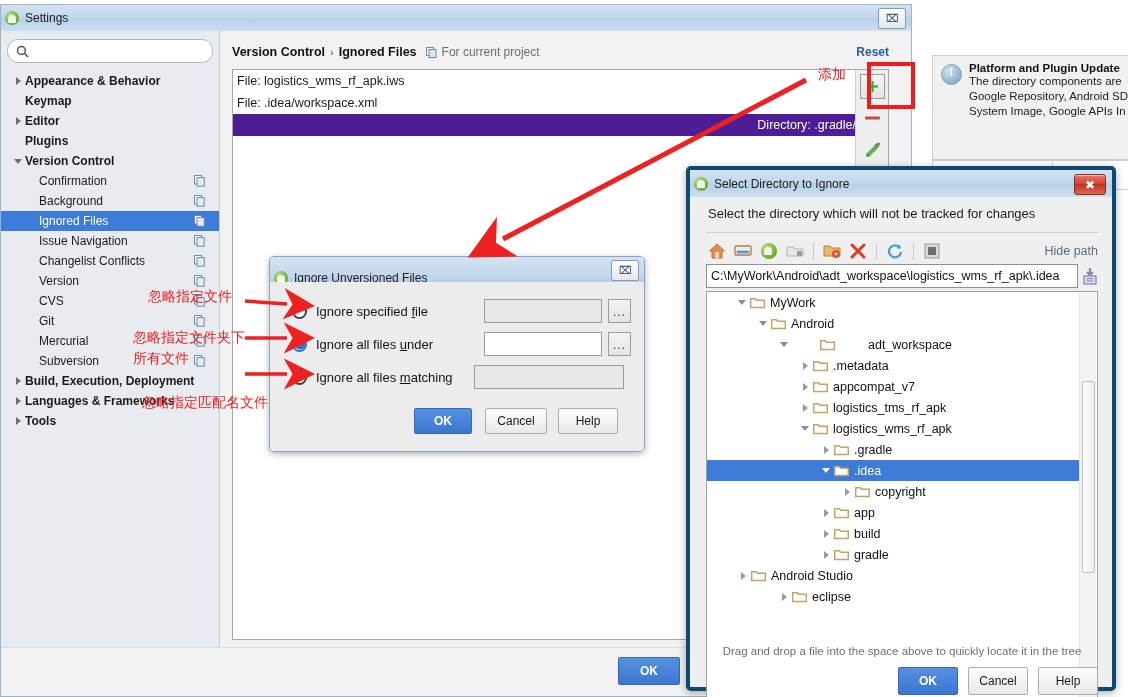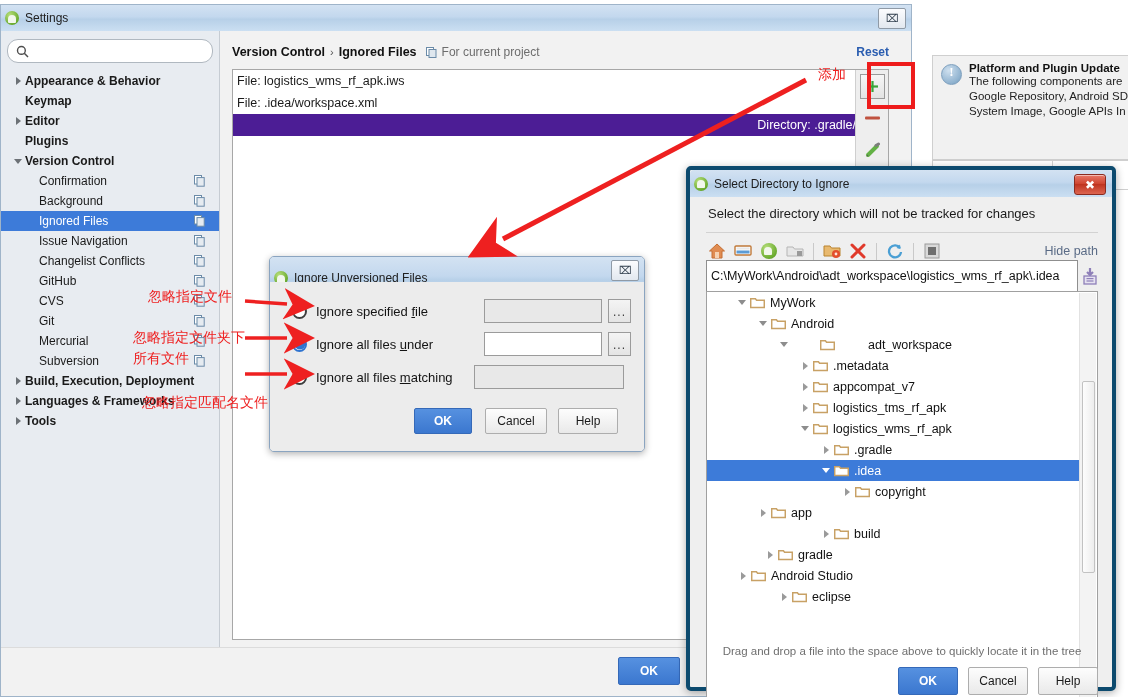--- a/index.html
+++ b/index.html
@@ -171,21 +171,21 @@
   #dir-subtitle{position:absolute;left:18px;top:9px;font-size:13px;color:#1b1b1b;white-space:nowrap;}
   #dir-toolbar{
     position:absolute;left:16px;top:35px;right:14px;height:30px;
     border-top:1px solid #d2d2d2;display:flex;align-items:center;gap:4px;padding-top:3px;
   }
   .ti{width:22px;height:22px;display:flex;align-items:center;justify-content:center;}
   .tsep{width:1px;height:17px;background:#c9c9c9;margin:0 3px;}
   #hide-path{margin-left:auto;color:#5a6b86;font-size:12.5px;}
   #path-row{position:absolute;left:16px;top:67px;right:14px;height:24px;display:flex;align-items:center;gap:4px;}
   #path-field{
-    flex:1;height:32px;border:1px solid #8f8f8f;background:#fff;box-sizing:border-box;
+    flex:1;height:24px;border:1px solid #8f8f8f;background:#fff;box-sizing:border-box;
     display:flex;align-items:center;padding-left:4px;font-size:12.5px;color:#111;white-space:nowrap;overflow:hidden;
   }
   #dir-tree-box{
     position:absolute;left:16px;top:94px;right:14px;height:514px;
   }
   #dir-tree{
     position:absolute;left:0;top:0;right:0;height:517px;
     background:#fff;border:1px solid #a0a0a0;box-sizing:border-box;overflow:hidden;
   }
   .dtree{position:absolute;left:0;top:0;right:17px;}
@@ -285,21 +285,21 @@
               </svg></span>
           </div>
           <div class="trow child">
             <span class="tlabel">Changelist Conflicts</span>
             <span class="copy-ico"><svg width="11" height="12" viewBox="0 0 11 12">
                 <rect x="0.5" y="0.5" width="7" height="8.5" fill="#ffffff" stroke="#6b8ba8" stroke-width="1"></rect>
                 <rect x="3" y="2.6" width="7.2" height="8.6" fill="#e5ebf1" stroke="#6b8ba8" stroke-width="1"></rect>
               </svg></span>
           </div>
           <div class="trow child">
-            <span class="tlabel">GitHub</span>
+            <span class="tlabel">Version</span>
             <span class="copy-ico"><svg width="11" height="12" viewBox="0 0 11 12">
                 <rect x="0.5" y="0.5" width="7" height="8.5" fill="#ffffff" stroke="#6b8ba8" stroke-width="1"></rect>
                 <rect x="3" y="2.6" width="7.2" height="8.6" fill="#e5ebf1" stroke="#6b8ba8" stroke-width="1"></rect>
               </svg></span>
           </div>
           <div class="trow child">
             <span class="tlabel">CVS</span>
             <span class="copy-ico"><svg width="11" height="12" viewBox="0 0 11 12">
                 <rect x="0.5" y="0.5" width="7" height="8.5" fill="#ffffff" stroke="#6b8ba8" stroke-width="1"></rect>
                 <rect x="3" y="2.6" width="7.2" height="8.6" fill="#e5ebf1" stroke="#6b8ba8" stroke-width="1"></rect>
@@ -397,21 +397,21 @@
   </div>
 </div>
 
 <div id="add-highlight"></div>
 
 <div id="notif-panel">
   <div class="nrow">
     <span class="info-ico"></span>
     <div>
       <div class="ntitle">Platform and Plugin Update</div>
-      <div class="nline">The following components are</div>
+      <div class="nline">The directory components are</div>
       <div class="nline">Google Repository, Android SD</div>
       <div class="nline">System Image, Google APIs In</div>
     </div>
   </div>
 </div>
 <div id="notif-underpanel">
   <div class="vline"></div>
 </div>
 
 <div class="win" id="ignore-dialog">
@@ -627,21 +627,21 @@
               <span class="dtw">
                 <span class="arrow-r2"></span>
               </span>
               <span class="folder">
                 <svg width="15" height="12" viewBox="0 0 15 12">
                   <path d="M0.7 1.7 H5.4 L6.6 3.3 H14.3 V10.6 H0.7 Z" fill="#ffffff" stroke="#c8a165" stroke-width="1.5"></path>
                 </svg>
               </span>
               <span>copyright</span>
             </div>
-            <div class="drow" style="padding-left: 48px;">
+            <div class="drow" style="padding-left: 111px;">
               <span class="dtw">
                 <span class="arrow-r2"></span>
               </span>
               <span class="folder">
                 <svg width="15" height="12" viewBox="0 0 15 12">
                   <path d="M0.7 1.7 H5.4 L6.6 3.3 H14.3 V10.6 H0.7 Z" fill="#ffffff" stroke="#c8a165" stroke-width="1.5"></path>
                 </svg>
               </span>
               <span>app</span>
             </div>
@@ -649,21 +649,21 @@
               <span class="dtw">
                 <span class="arrow-r2"></span>
               </span>
               <span class="folder">
                 <svg width="15" height="12" viewBox="0 0 15 12">
                   <path d="M0.7 1.7 H5.4 L6.6 3.3 H14.3 V10.6 H0.7 Z" fill="#ffffff" stroke="#c8a165" stroke-width="1.5"></path>
                 </svg>
               </span>
               <span>build</span>
             </div>
-            <div class="drow" style="padding-left: 55px;">
+            <div class="drow" style="padding-left: 111px;">
               <span class="dtw">
                 <span class="arrow-r2"></span>
               </span>
               <span class="folder">
                 <svg width="15" height="12" viewBox="0 0 15 12">
                   <path d="M0.7 1.7 H5.4 L6.6 3.3 H14.3 V10.6 H0.7 Z" fill="#ffffff" stroke="#c8a165" stroke-width="1.5"></path>
                 </svg>
               </span>
               <span>gradle</span>
             </div>

